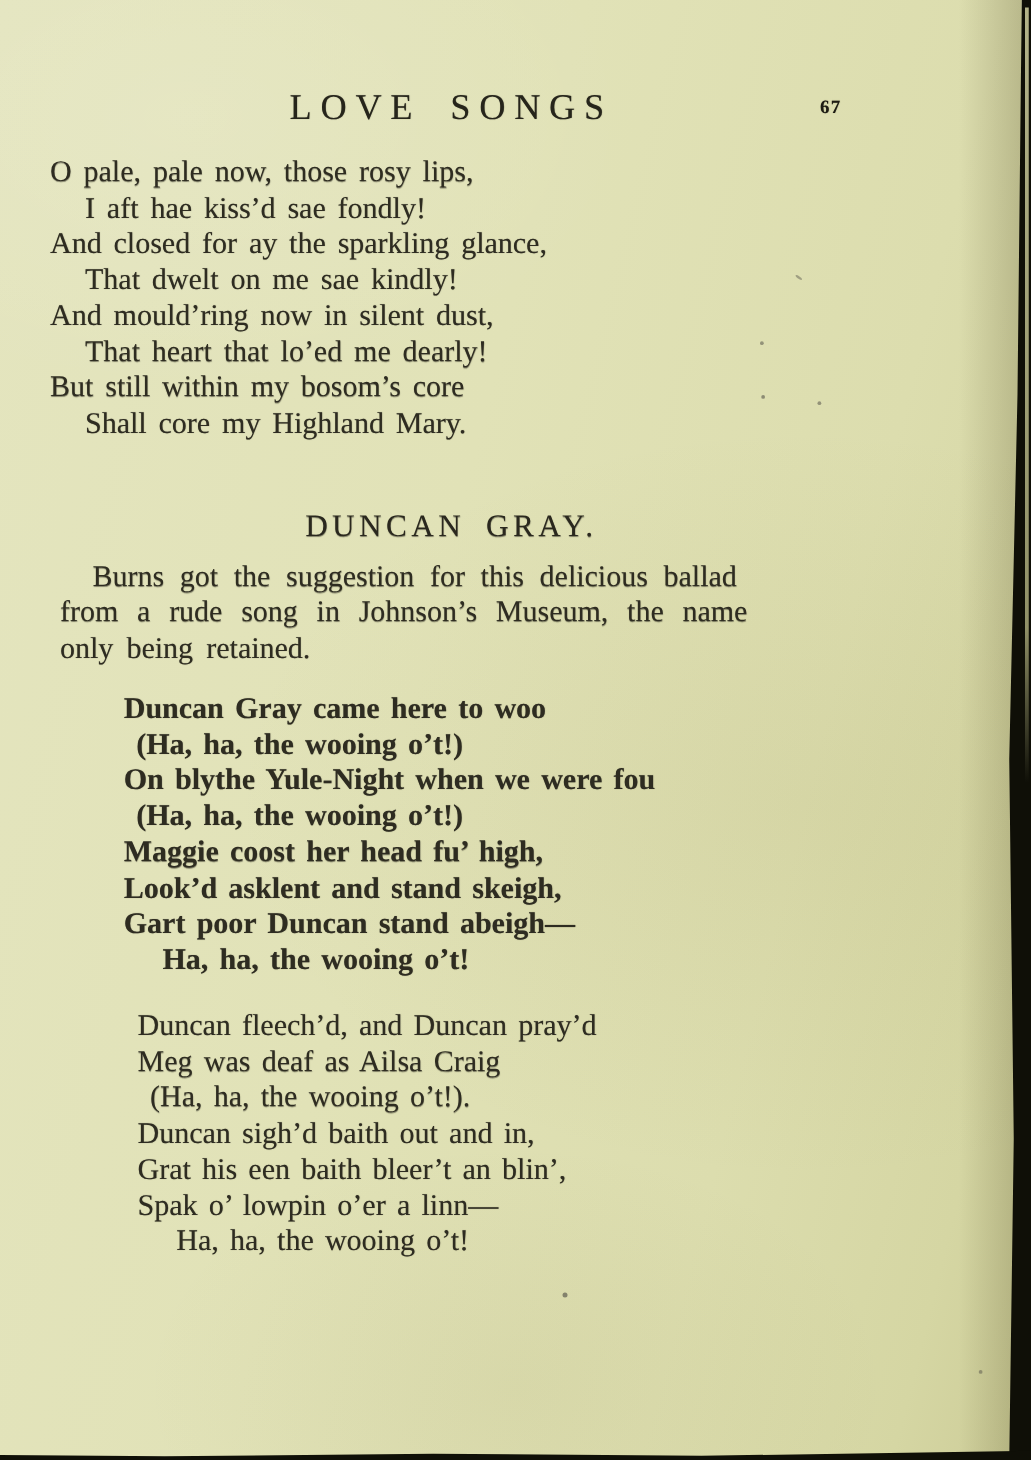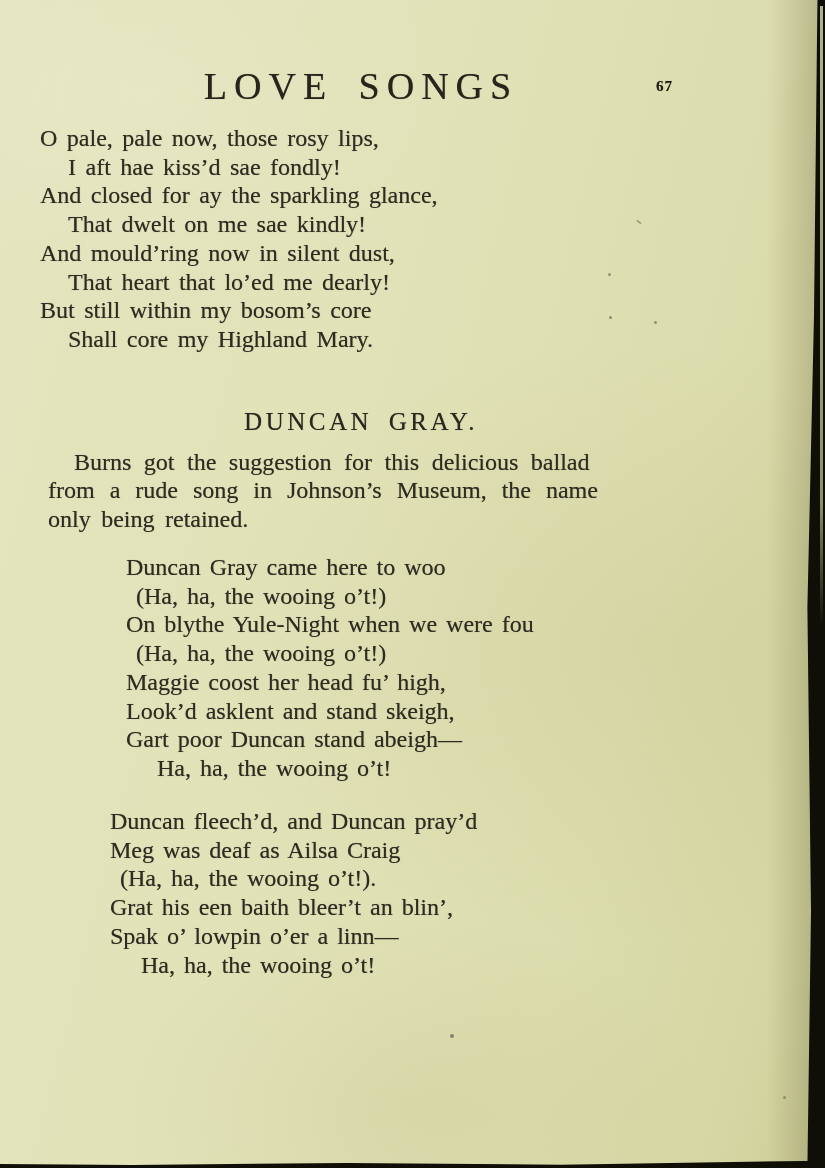--- a/index.html
+++ b/index.html
@@ -12,32 +12,32 @@
     background:
       radial-gradient(ellipse 520px 320px at 18% 8%, rgba(255,255,255,0.10), transparent 70%),
       radial-gradient(ellipse 640px 420px at 78% 55%, rgba(125,115,45,0.07), transparent 72%),
       radial-gradient(ellipse 400px 260px at 50% 95%, rgba(110,100,40,0.06), transparent 75%),
       linear-gradient(104deg,#e4e5bf 0%,#e1e2b7 42%,#dcddae 72%,#d5d6a3 90%,#cccc97 100%);
     text-shadow:0.2px 0.2px 0.7px rgba(46,44,33,0.55);
   }
   
   .rh-title{
     position:absolute;top:70px;left:36px;width:650px;
-    text-align:center;font-size:38px;line-height:32px;
+    text-align:center;font-size:29px;line-height:32px;
     letter-spacing:7px;word-spacing:9px;color:#26251b;
     white-space:nowrap;
   }
   .pagenum{
     position:absolute;top:78px;left:656px;
     font-size:15px;font-weight:700;letter-spacing:1px;color:#1d1c12;
   }
   
   .stanza{position:absolute;font-size:24px;line-height:28.7px;white-space:nowrap;}
   .st-hm{top:124px;left:40px;word-spacing:3.5px;}
-  .st-d1{top:553px;left:126px;word-spacing:3px;}
+  .st-d1{top:553px;left:99px;word-spacing:3px;font-weight:bold;}
   .st-d2{top:807px;left:110px;word-spacing:3px;}
   .pl{display:block;}
   .in{margin-left:28px;}
   .in2{margin-left:10px;}
   .in3{margin-left:31px;}
   
   .heading{
     position:absolute;top:407px;left:36px;width:650px;
     text-align:center;font-size:25px;line-height:30px;
     letter-spacing:3.5px;word-spacing:7px;color:#2a281e;white-space:nowrap;
@@ -113,20 +113,21 @@
     <span class="pl">Maggie coost her head fu’ high,</span>
     <span class="pl">Look’d asklent and stand skeigh,</span>
     <span class="pl">Gart poor Duncan stand abeigh—</span>
     <span class="pl in3">Ha, ha, the wooing o’t!</span>
   </div>
 
   <div class="stanza st-d2">
     <span class="pl">Duncan fleech’d, and Duncan pray’d</span>
     <span class="pl">Meg was deaf as Ailsa Craig</span>
     <span class="pl in2">(Ha, ha, the wooing o’t!).</span>
+    <span class="pl">Duncan sigh’d baith out and in,</span>
     <span class="pl">Grat his een baith bleer’t an blin’,</span>
     <span class="pl">Spak o’ lowpin o’er a linn—</span>
     <span class="pl in3">Ha, ha, the wooing o’t!</span>
   </div>
 
   <div class="edge-right-shadow"></div>
   <div class="edge-right"></div>
   <div class="edge-sliver"></div>
   <div class="edge-bottom"></div>
 

